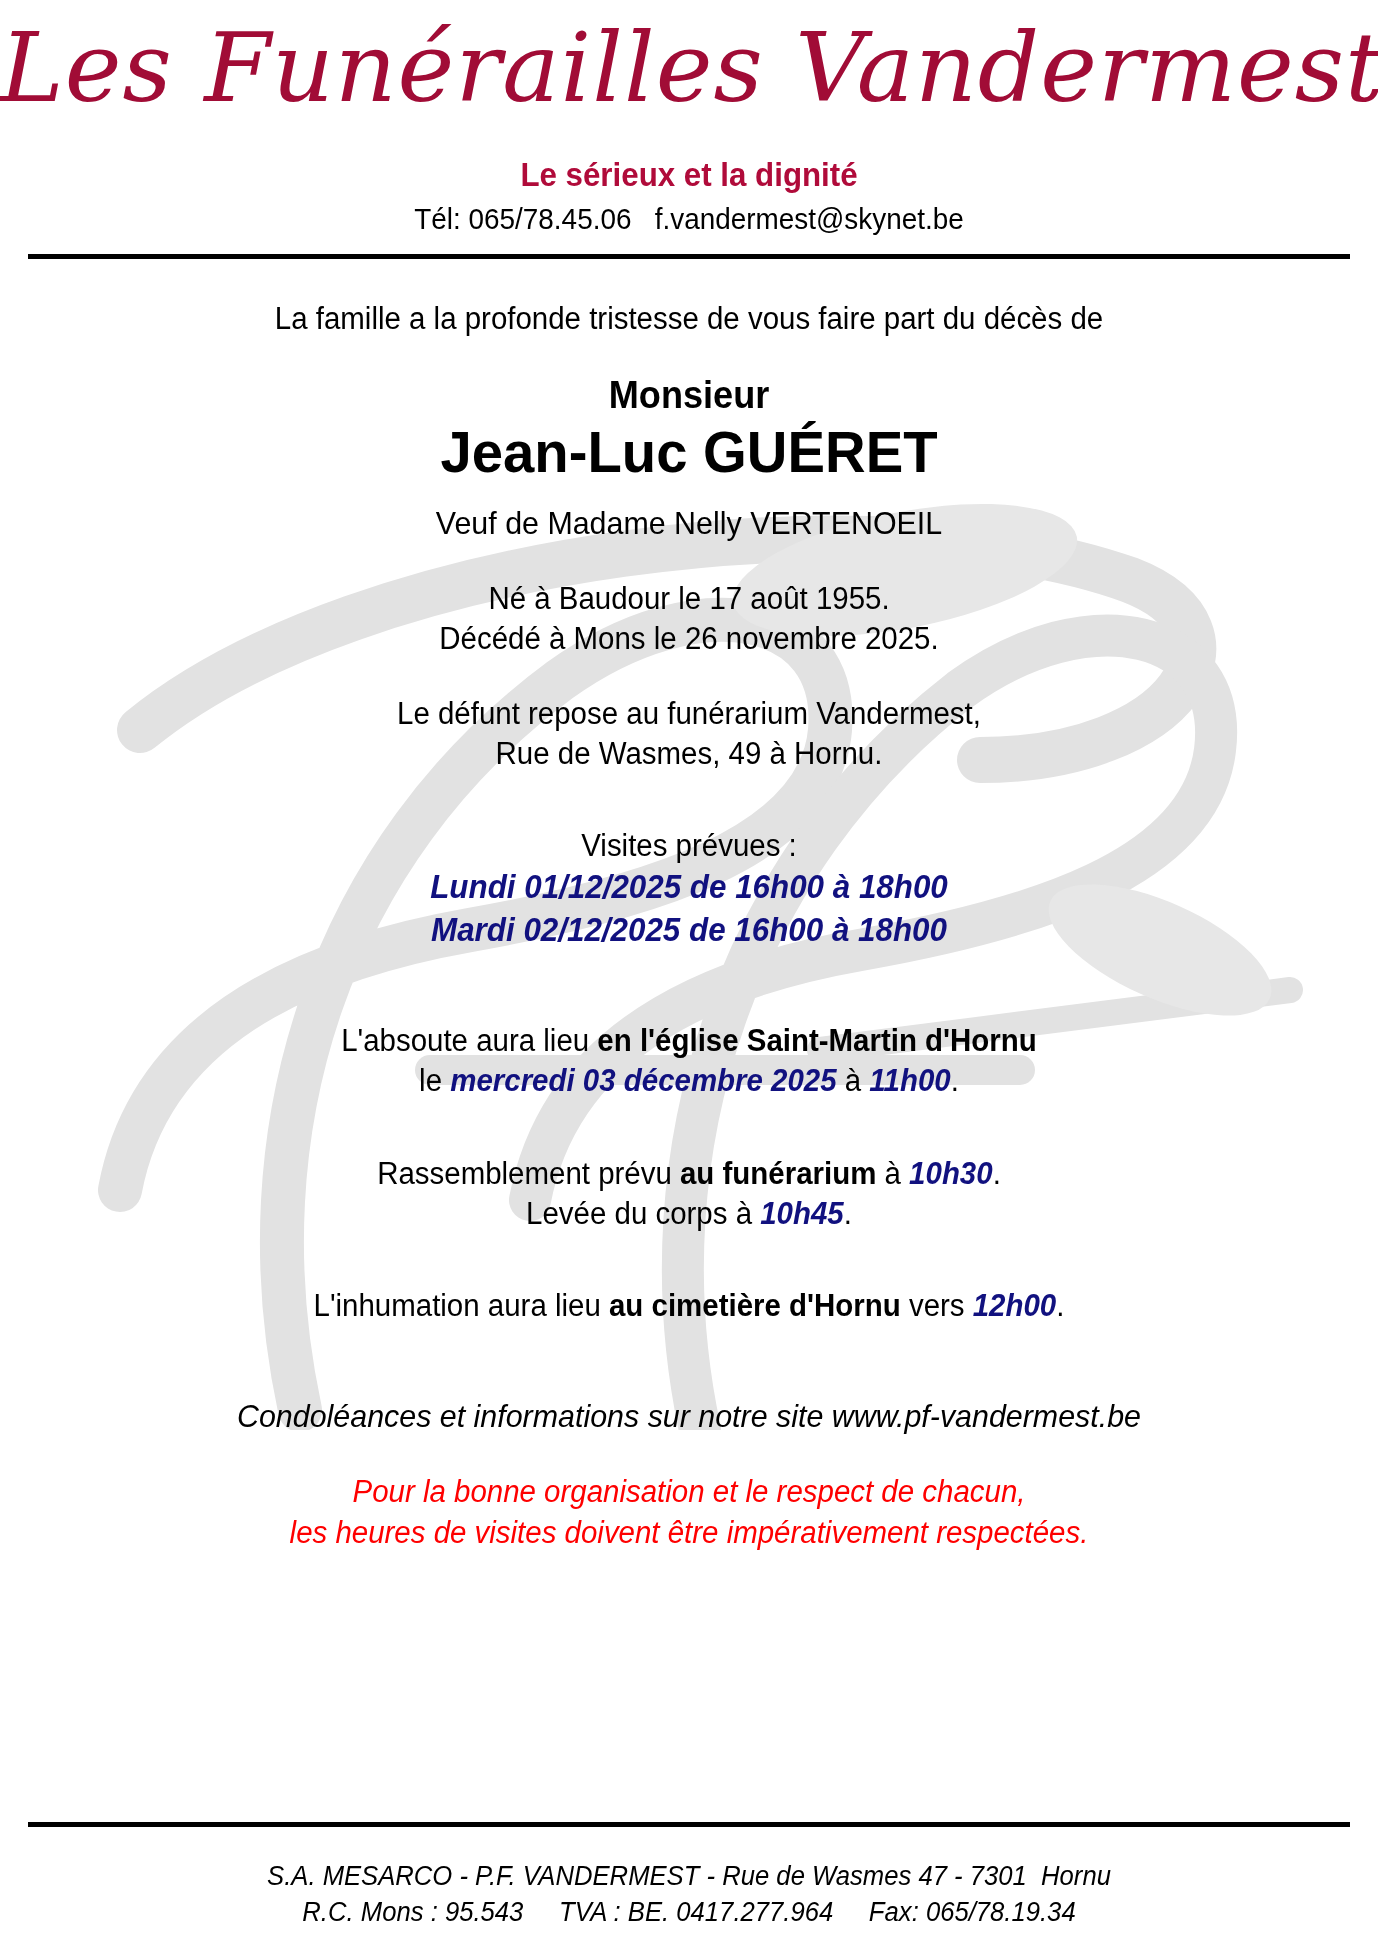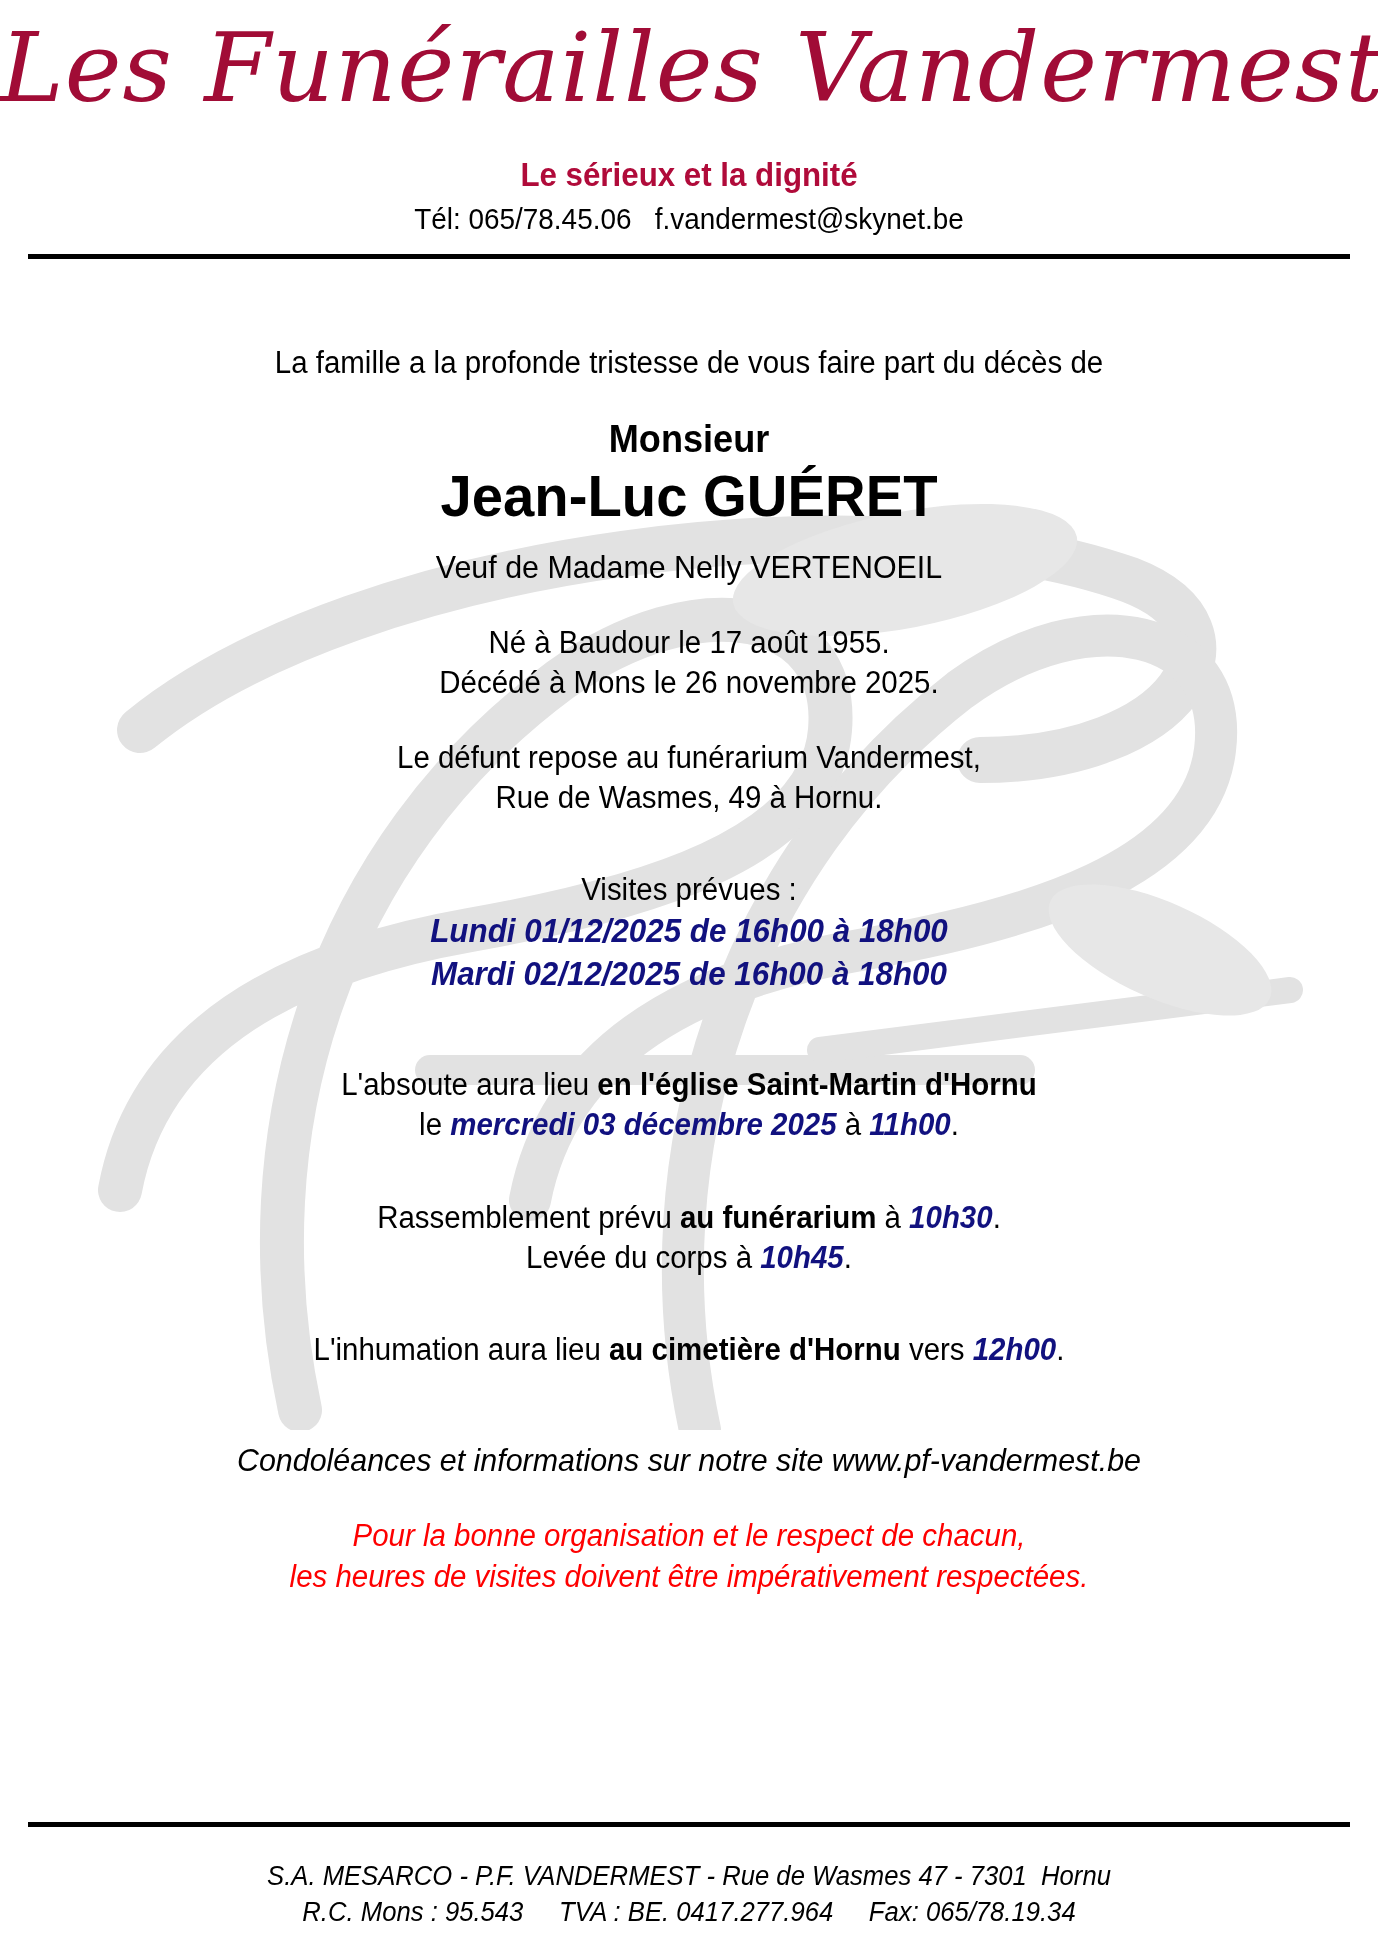--- a/index.html
+++ b/index.html
@@ -73,21 +73,21 @@
     z-index: 2;
     margin: 18px 28px 0 28px;
     border-top: 5px solid #000000;
   }
 
   
   .body {
     position: relative;
     z-index: 2;
     text-align: center;
-    padding-top: 84px;
+    padding-top: 40px;
   }
   .line {
     font-size: 31px;
     line-height: 1.30;
     color: #000000;
     transform: scaleX(0.95);
   }
   .gap-sm { height: 18px; }
   .gap-md { height: 34px; }
   .gap-lg { height: 52px; }

